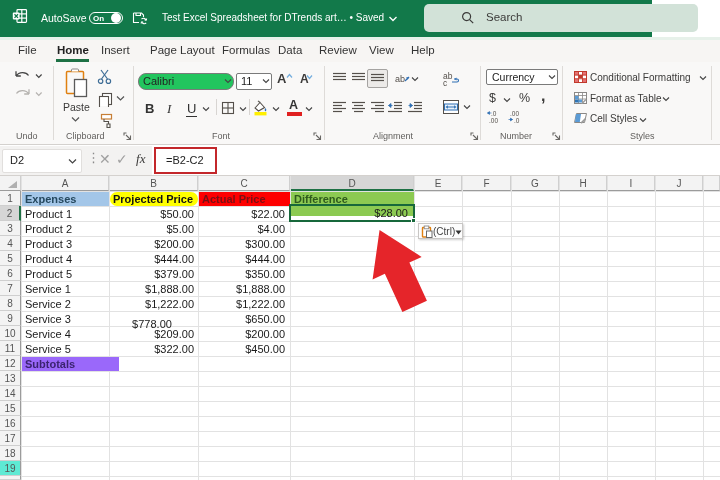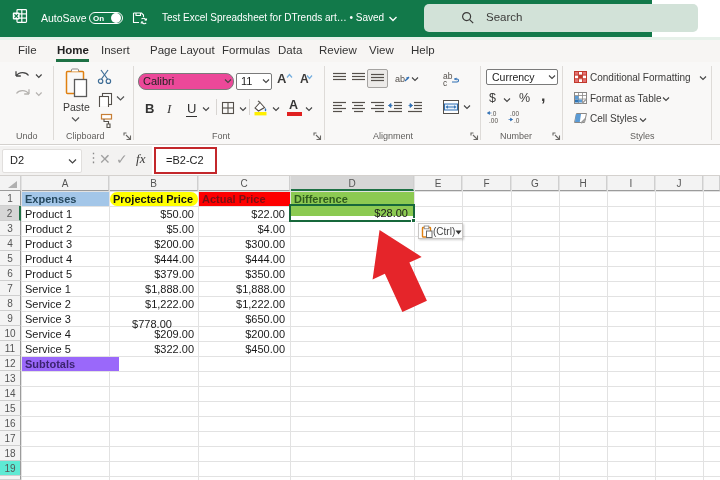--- a/index.html
+++ b/index.html
@@ -157,21 +157,21 @@
 <rect x="1.5" y="4.5" width="9" height="11"></rect>
 </g>
     </svg>
 <svg class="abs" style="left:116px;top:95px" width="9" height="7" viewBox="0 0 9 7">
       <path d="M1 1.5 L4.5 5 L8 1.5" stroke="#555" stroke-width="1.2" fill="none"></path>
     </svg>
 <svg class="abs" style="left:99px;top:113px" width="15" height="16" viewBox="0 0 15 16">
 <rect x="2.5" y="1.5" width="10" height="4.5" fill="#fff" stroke="#c77f36" stroke-width="1.2"></rect>
 <path d="M5 6 L5 8.5 L9.5 8.5 L9.5 11 M9.5 11 L8 11 L8 14.5 L11 14.5 L11 11 Z" fill="none" stroke="#55504b" stroke-width="1.1"></path>
 </svg>
-<div class="abs" style="left:138px;top:73px;width:96px;height:17px;background:#ec4899;border:1px solid #7a7a7a;border-radius:8px;font-size:11px;color:#222;line-height:15px;padding-left:4px;">Calibri</div>
+<div class="abs" style="left:138px;top:73px;width:96px;height:17px;background:#22c55e;border:1px solid #7a7a7a;border-radius:8px;font-size:11px;color:#222;line-height:15px;padding-left:4px;">Calibri</div>
 <svg class="abs" style="left:224px;top:78px" width="8" height="7" viewBox="0 0 8 7">
       <path d="M1 1.5 L4 4.5 L7 1.5" stroke="#444" stroke-width="1.1" fill="none"></path>
     </svg>
 <div class="abs" style="left:236px;top:73px;width:36px;height:17px;background:#fff;border:1px solid #7a7a7a;border-radius:2px;font-size:11px;color:#222;line-height:15px;padding-left:4px;">11</div>
 <svg class="abs" style="left:262px;top:78px" width="8" height="7" viewBox="0 0 8 7">
       <path d="M1 1.5 L4 4.5 L7 1.5" stroke="#444" stroke-width="1.1" fill="none"></path>
     </svg>
 <div class="abs" style="left:277px;top:71px;font-size:13px;font-weight:bold;color:#3b3a39;">A</div>
 <svg class="abs" style="left:286px;top:73px" width="7" height="6" viewBox="0 0 7 6">
       <path d="M1 4.5 L3.5 1.5 L6 4.5" stroke="#74aede" stroke-width="1.2" fill="none"></path>

